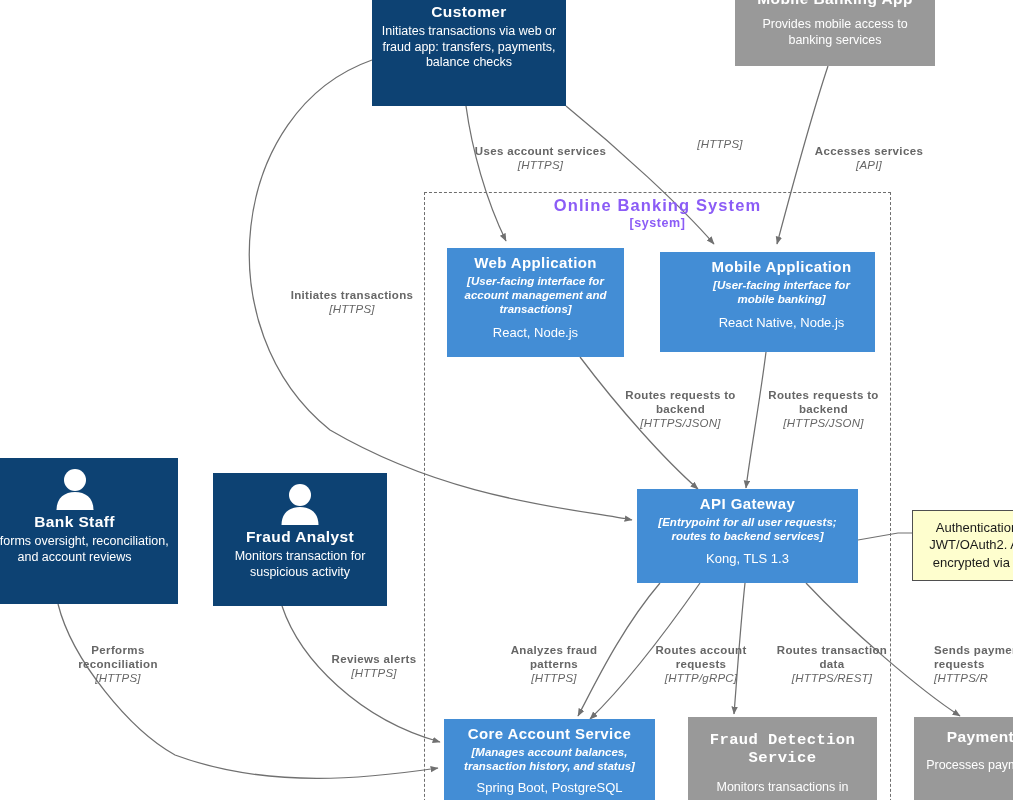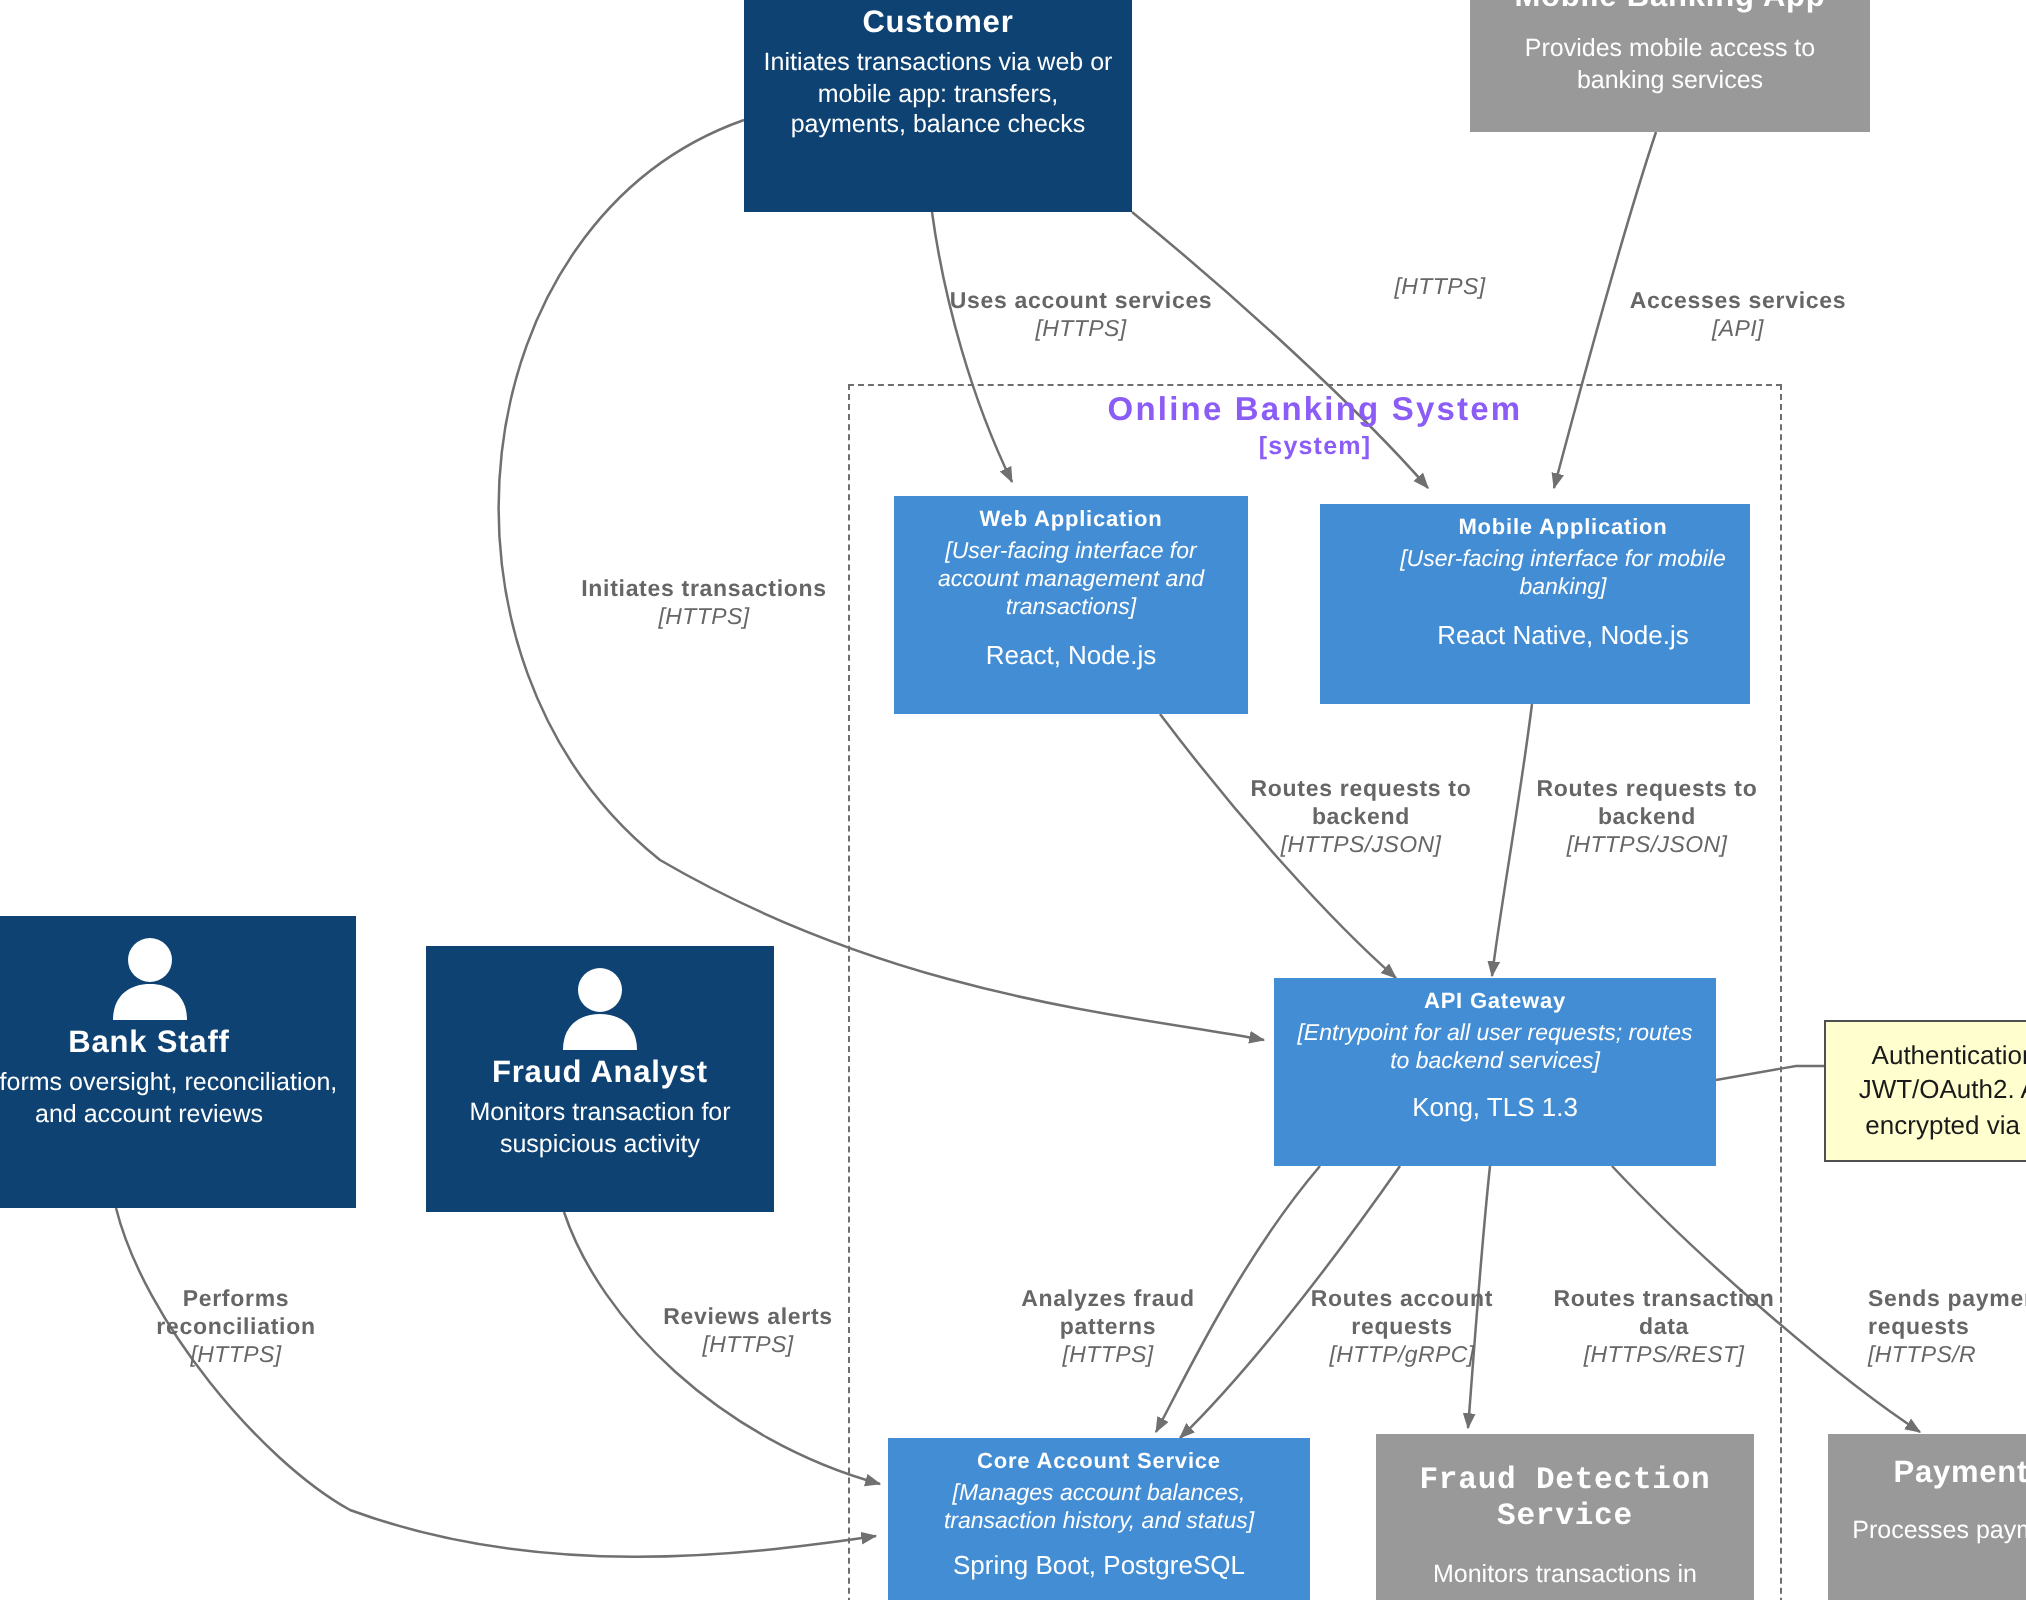--- a/index.html
+++ b/index.html
@@ -11,22 +11,22 @@
   #canvas{position:absolute;left:0;top:0;width:1013px;height:800px;overflow:hidden;}
   svg#edges{position:absolute;left:0;top:0;width:1013px;height:800px;pointer-events:none;}
 
   
   .node{
     position:absolute;box-sizing:border-box;
     display:flex;flex-direction:column;align-items:center;justify-content:flex-start;
     text-align:center;color:#ffffff;padding:6px 9px;
     line-height:1.18;
   }
-  .node .title{font-weight:bold;font-size:11px;letter-spacing:.4px;margin-bottom:2px;}
-  .node .tech{font-style:italic;font-weight:normal;font-size:11.5px;line-height:1.22;}
+  .node .title{font-weight:bold;font-size:15px;letter-spacing:.4px;margin-bottom:2px;}
+  .node .tech{font-style:italic;font-weight:bold;font-size:11.5px;line-height:1.22;}
   .node .desc{font-size:12.5px;line-height:1.25;}
   .node .stack{font-size:13px;margin-top:9px;}
 
   .person{background:#0d4273;}
   .person .title{font-size:15.5px;margin-top:2px;margin-bottom:3px;}
   .person .desc{font-size:12.5px;}
   .container{background:#438dd5;}
   .external{background:#999999;}
   .external .title{font-size:15.5px;}
 
@@ -91,21 +91,21 @@
   </svg>
 
   <div id="boundary"></div>
   <div id="boundary-label">
     <div class="bname">Online Banking System</div>
     <div class="btype">[system]</div>
   </div>
 
   <div class="node person" style="left:372px;top:-34px;width:194px;height:140px;justify-content:center;">
     <div class="title">Customer</div>
-    <div class="desc">Initiates transactions via web or mobile app: transfers, payments, balance checks</div>
+    <div class="desc">Initiates transactions via web or fraud app: transfers, payments, balance checks</div>
   </div>
 
   <div class="node external" style="left:735px;top:-28px;width:200px;height:94px;justify-content:center;">
     <div class="title">Mobile Banking App</div>
     <div class="desc" style="margin-top:7px;">Provides mobile access to banking services</div>
   </div>
 
   <div class="node person" style="left:-29px;top:458px;width:207px;height:146px;">
     <div class="avatar">
       <svg width="44" height="42" viewBox="0 0 44 42" aria-hidden="true">

